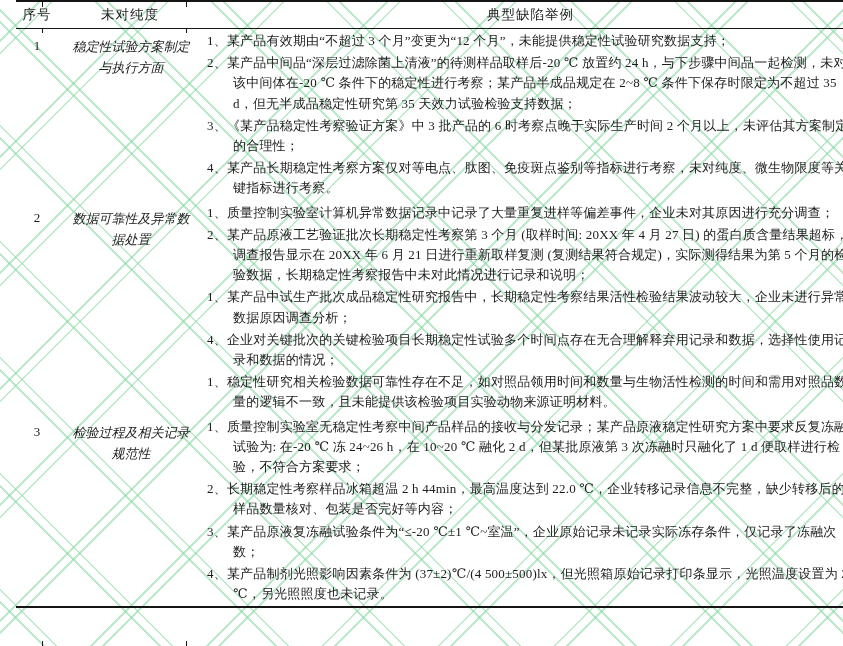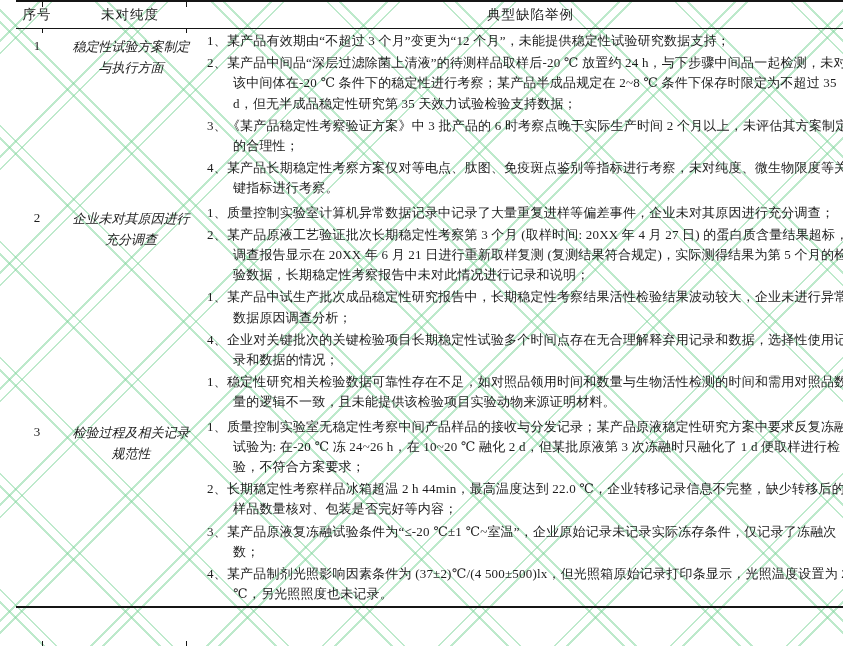--- a/index.html
+++ b/index.html
@@ -111,21 +111,21 @@
       <td class="cell-examples">
             <p class="item">1、某产品有效期由“不超过 3 个月”变更为“12 个月”，未能提供稳定性试验研究数据支持；</p>
             <p class="item">2、某产品中间品“深层过滤除菌上清液”的待测样品取样后-20 ℃ 放置约 24 h，与下步骤中间品一起检测，未对该中间体在-20 ℃ 条件下的稳定性进行考察；某产品半成品规定在 2~8 ℃ 条件下保存时限定为不超过 35 d，但无半成品稳定性研究第 35 天效力试验检验支持数据；</p>
             <p class="item">3、《某产品稳定性考察验证方案》中 3 批产品的 6 时考察点晚于实际生产时间 2 个月以上，未评估其方案制定的合理性；</p>
             <p class="item">4、某产品长期稳定性考察方案仅对等电点、肽图、免疫斑点鉴别等指标进行考察，未对纯度、微生物限度等关键指标进行考察。</p>
           </td>
     </tr>
 
     <tr class="data-row">
       <td class="cell-num">2</td>
-      <td class="cell-aspect">企业未对其原因进行充分调查</td>
+      <td class="cell-aspect">数据可靠性及异常数据处置</td>
       <td class="cell-examples">
             <p class="item">1、质量控制实验室计算机异常数据记录中记录了大量重复进样等偏差事件，企业未对其原因进行充分调查；</p>
             <p class="item">2、某产品原液工艺验证批次长期稳定性考察第 3 个月 (取样时间: 20XX 年 4 月 27 日) 的蛋白质含量结果超标，调查报告显示在 20XX 年 6 月 21 日进行重新取样复测 (复测结果符合规定)，实际测得结果为第 5 个月的检验数据，长期稳定性考察报告中未对此情况进行记录和说明；</p>
             <p class="item">1、某产品中试生产批次成品稳定性研究报告中，长期稳定性考察结果活性检验结果波动较大，企业未进行异常数据原因调查分析；</p>
             <p class="item">4、企业对关键批次的关键检验项目长期稳定性试验多个时间点存在无合理解释弃用记录和数据，选择性使用记录和数据的情况；</p>
             <p class="item">1、稳定性研究相关检验数据可靠性存在不足，如对照品领用时间和数量与生物活性检测的时间和需用对照品数量的逻辑不一致，且未能提供该检验项目实验动物来源证明材料。</p>
           </td>
     </tr>
 
     <tr class="data-row">

